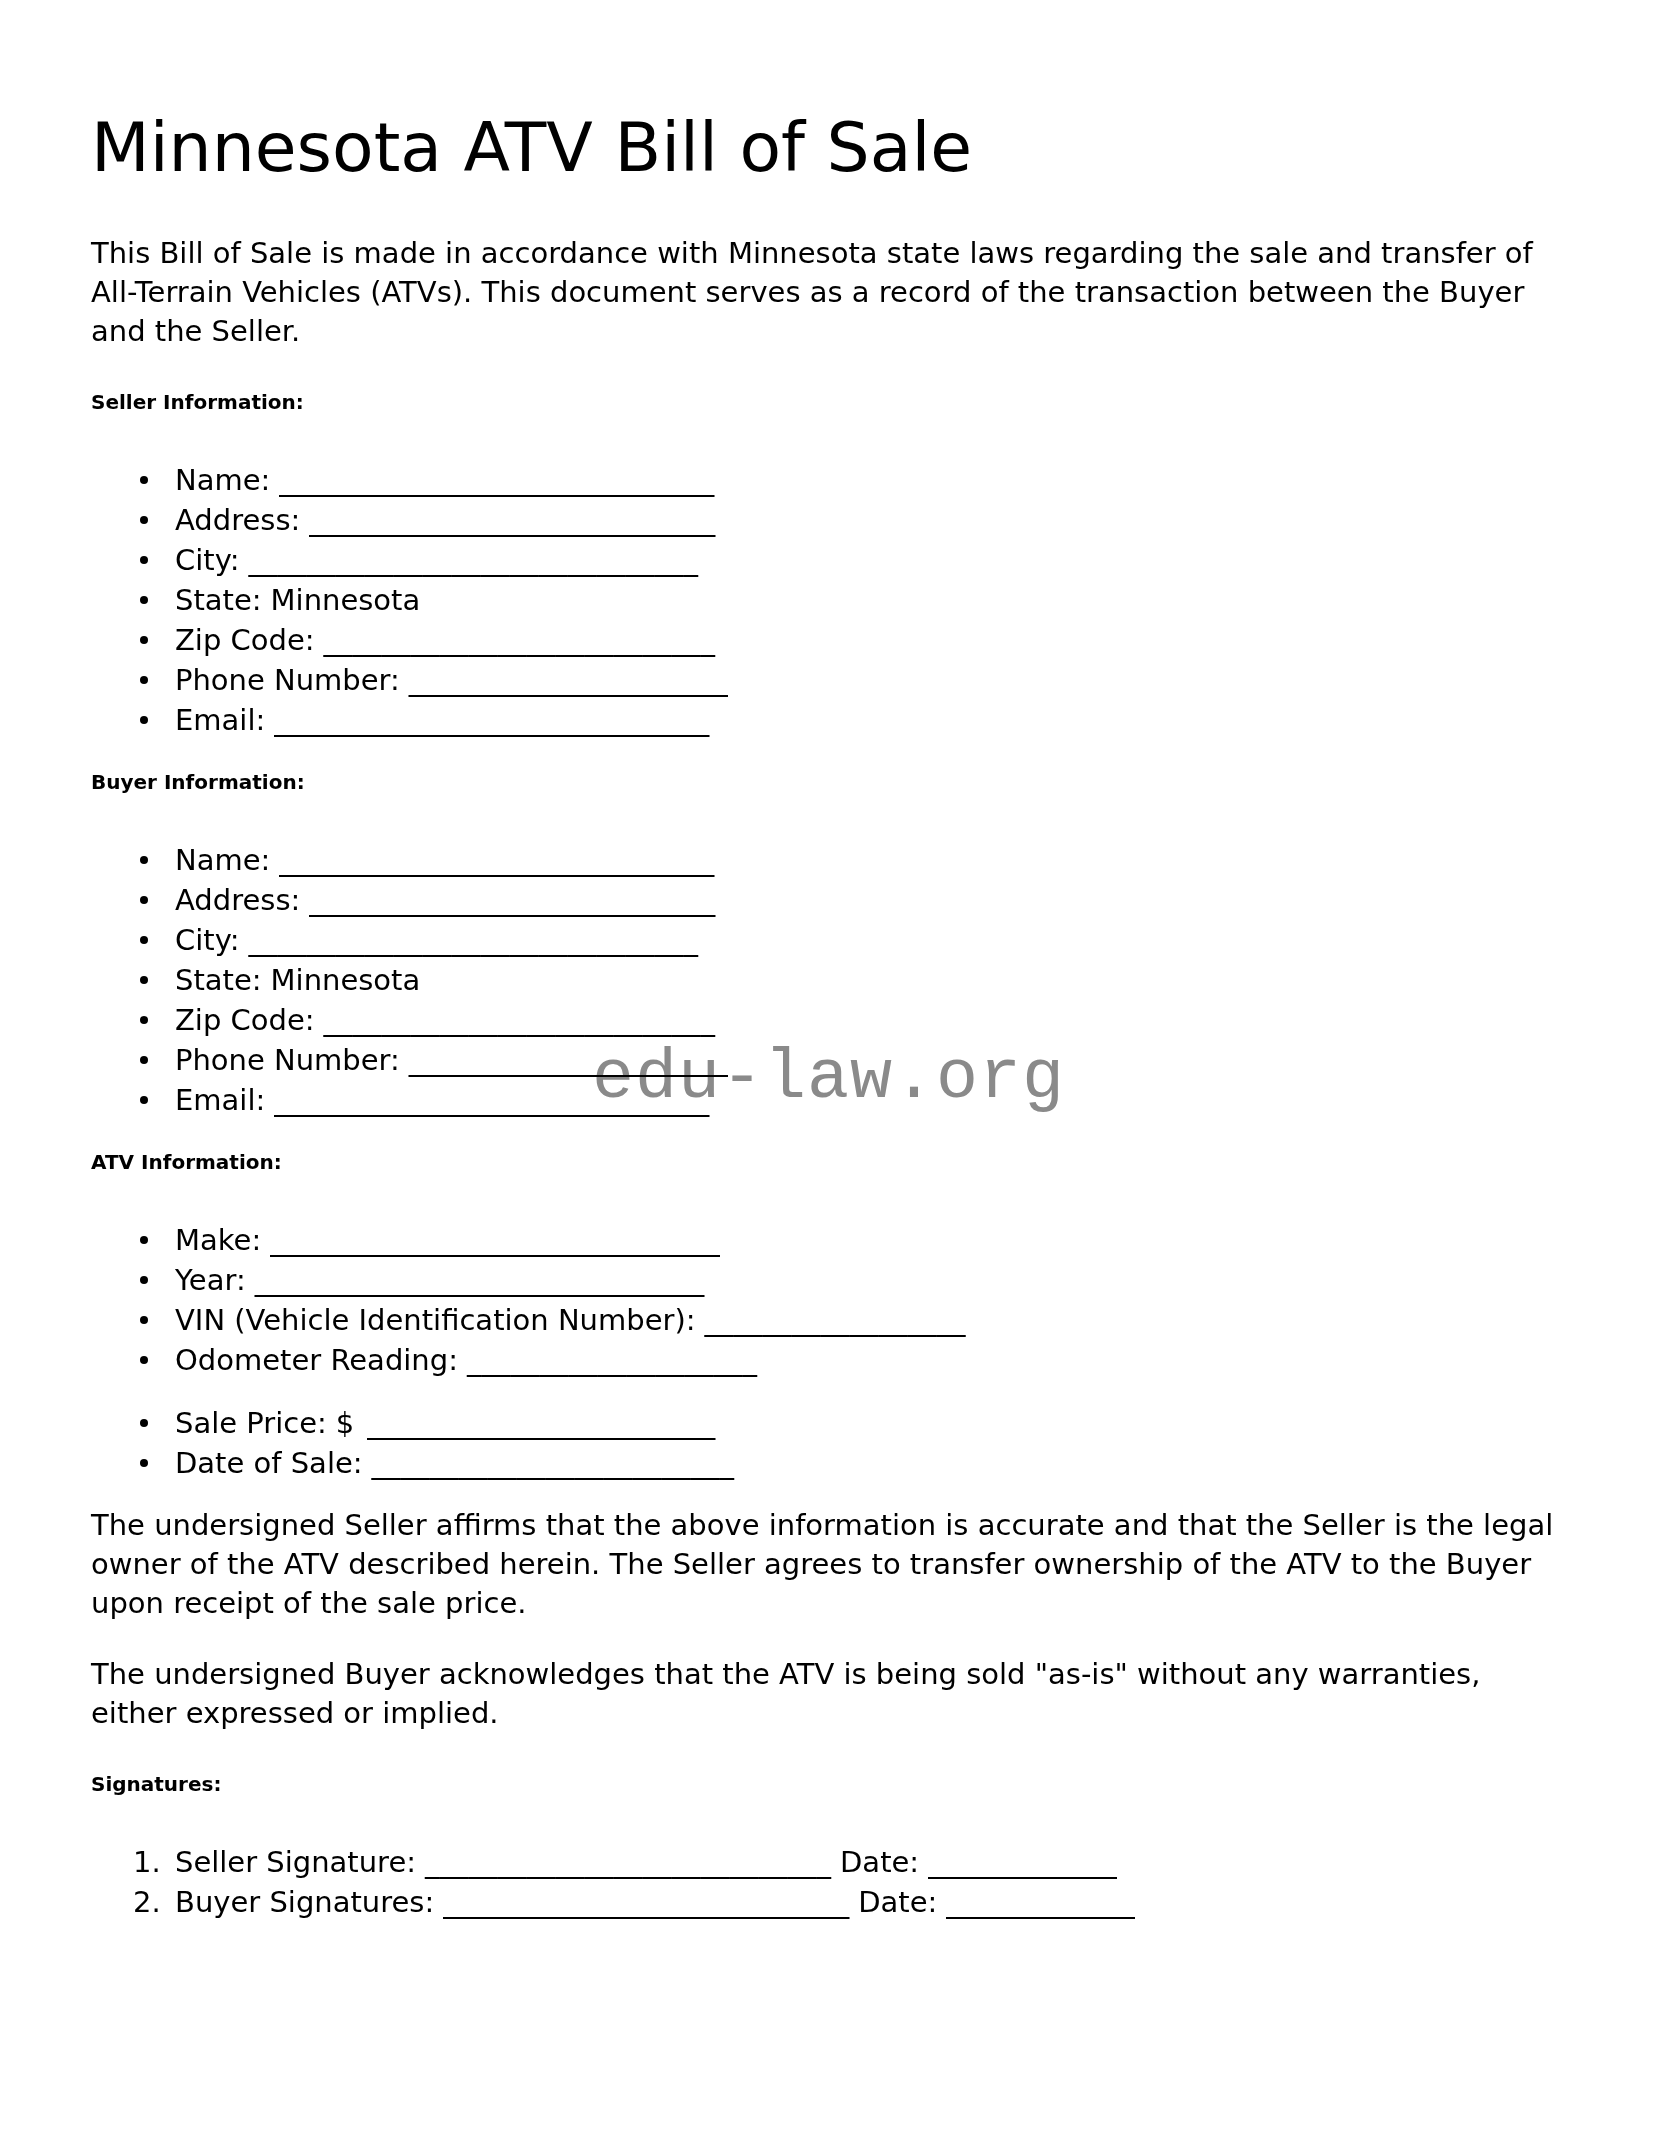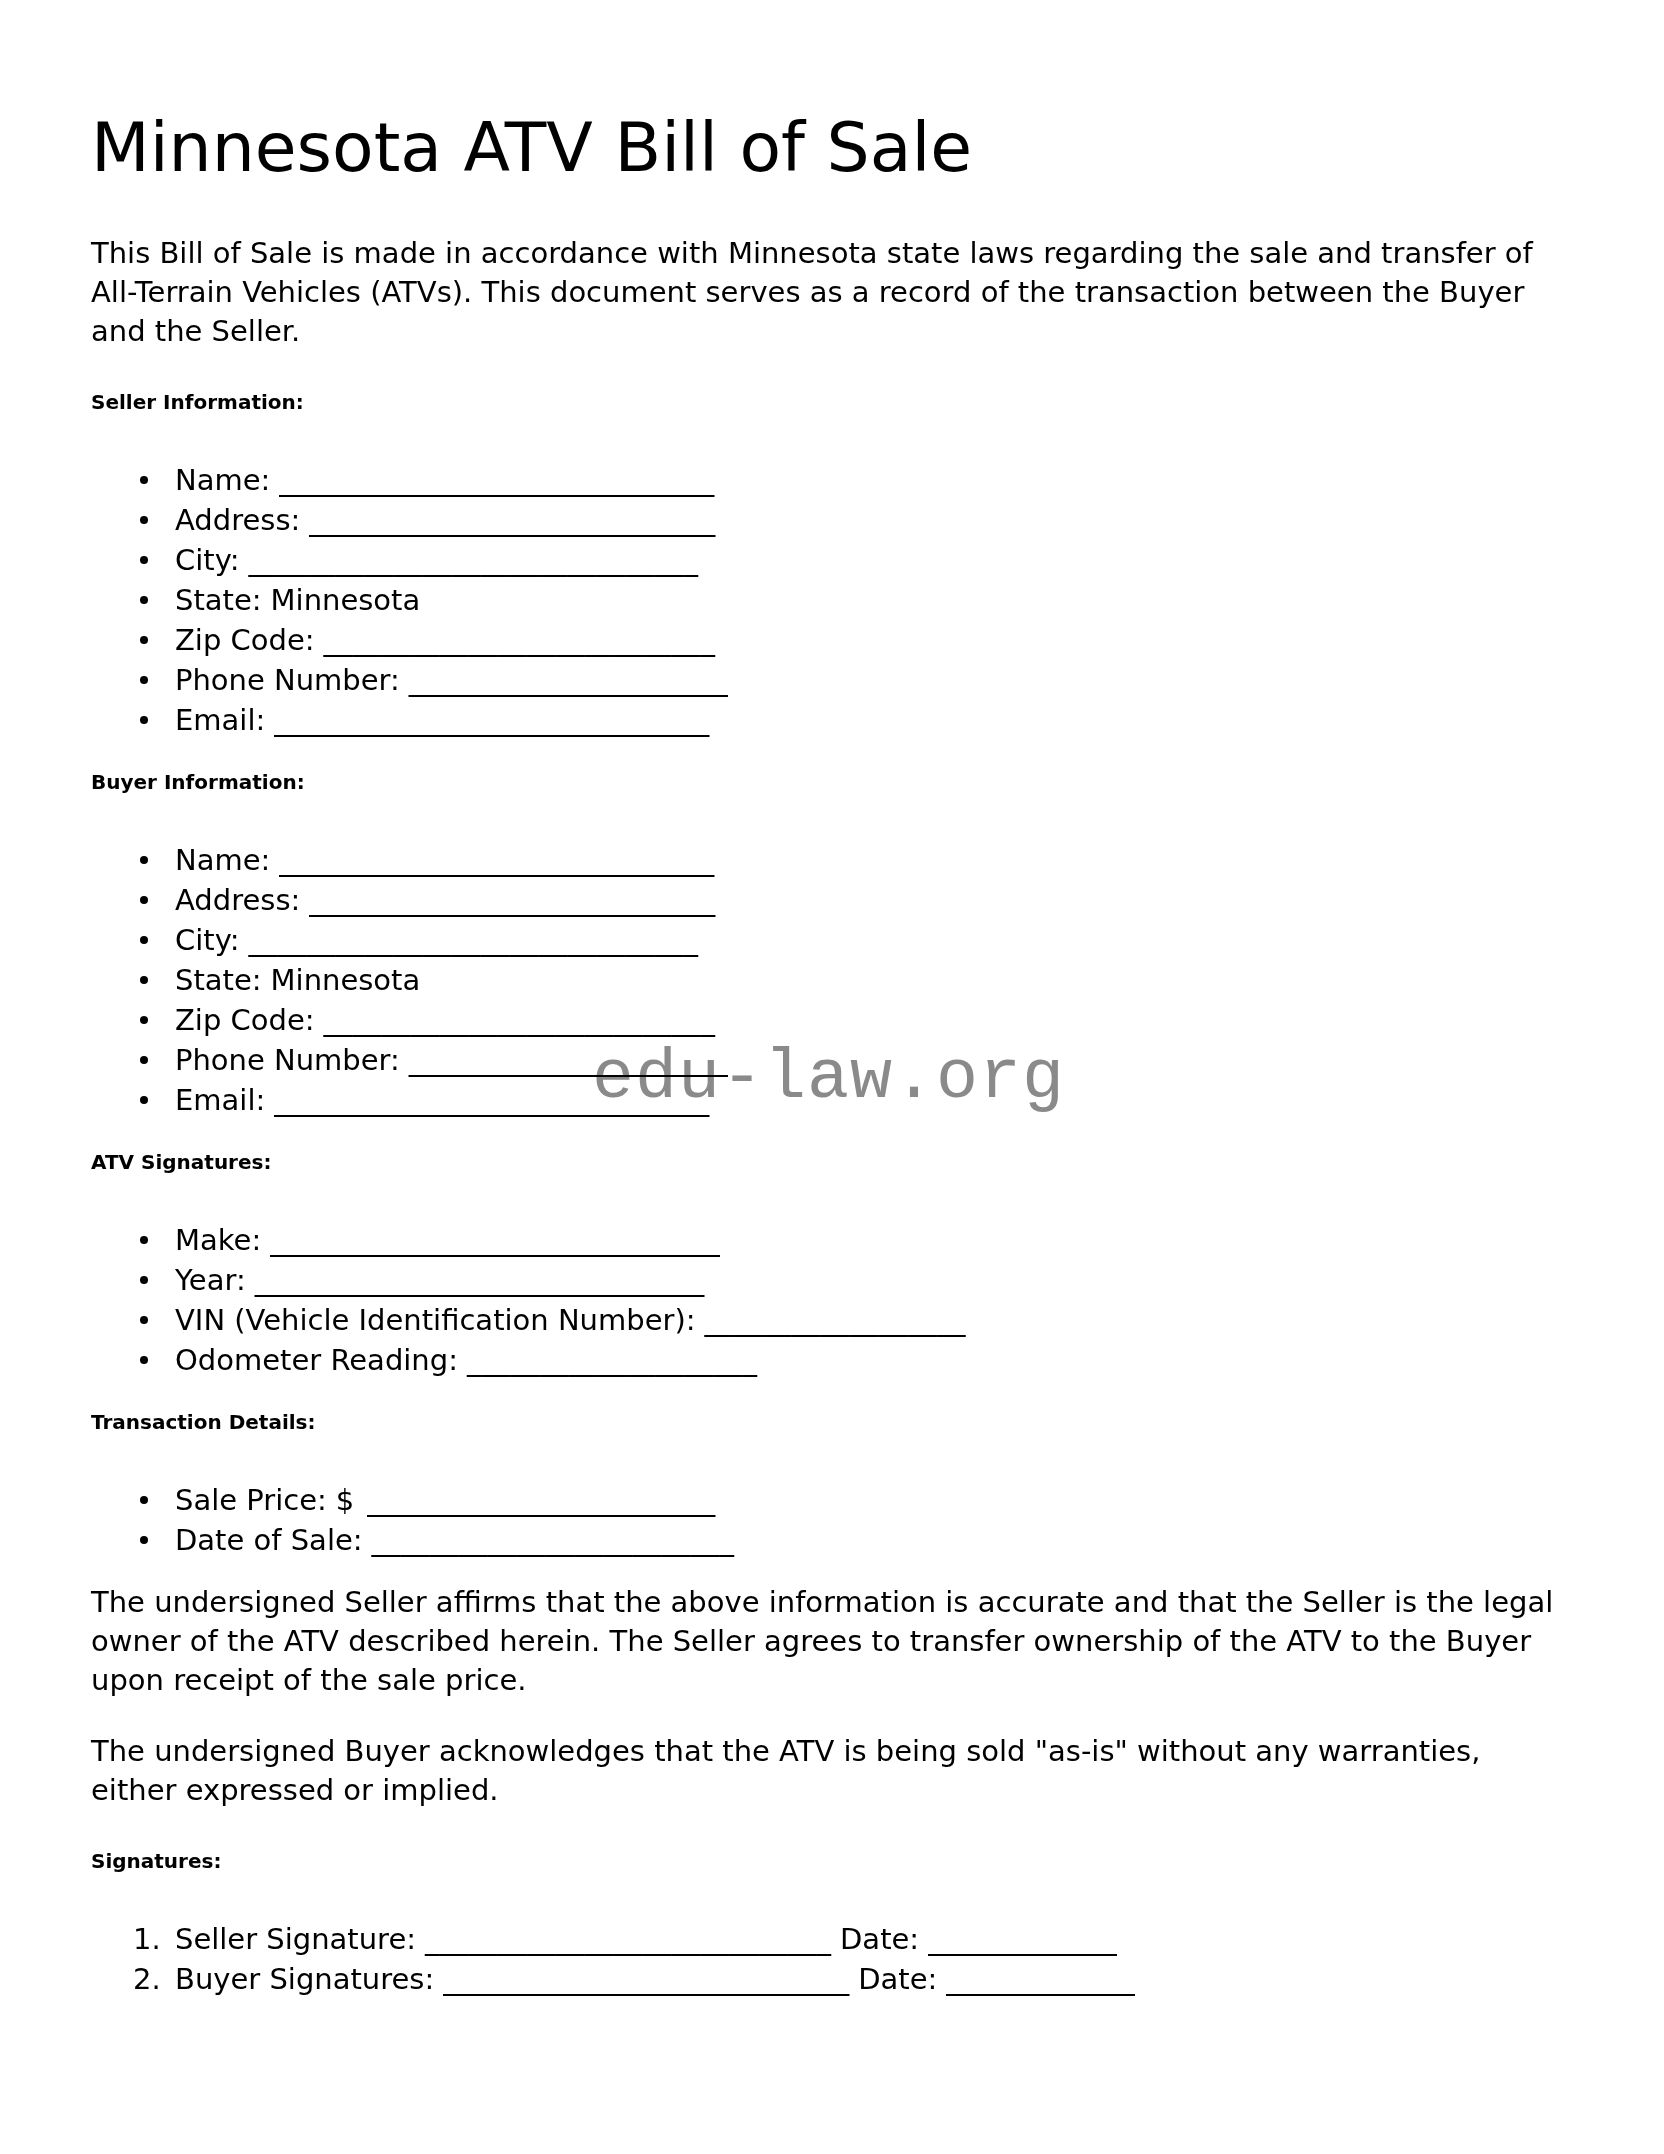--- a/index.html
+++ b/index.html
@@ -135,37 +135,36 @@
       <span>Zip Code:</span><span class="blank">___________________________</span>
     </li>
     <li>
       <span>Phone Number:</span><span class="blank">______________________</span>
     </li>
     <li>
       <span>Email:</span><span class="blank">______________________________</span>
     </li>
   </ul>
 
-  <h3 class="sec">ATV Signatures:</h3>
+  <h3 class="sec">ATV Information:</h3>
   <ul class="fields">
     <li>
       <span>Make:</span><span class="blank">_______________________________</span>
     </li>
     <li>
       <span>Year:</span><span class="blank">_______________________________</span>
     </li>
     <li>
       <span>VIN (Vehicle Identification Number):</span><span class="blank">__________________</span>
     </li>
     <li>
       <span>Odometer Reading:</span><span class="blank">____________________</span>
     </li>
   </ul>
 
-  <h3 class="sec">Transaction Details:</h3>
   <ul class="fields">
     <li>
       <span>Sale Price:</span><span class="currency">$</span><span class="blank nogap">________________________</span>
     </li>
     <li>
       <span>Date of Sale:</span><span class="blank">_________________________</span>
     </li>
   </ul>
 
   <p>The undersigned Seller affirms that the above information is accurate and that the Seller is the legal owner of the ATV described herein. The Seller agrees to transfer ownership of the ATV to the Buyer upon receipt of the sale price.</p>

